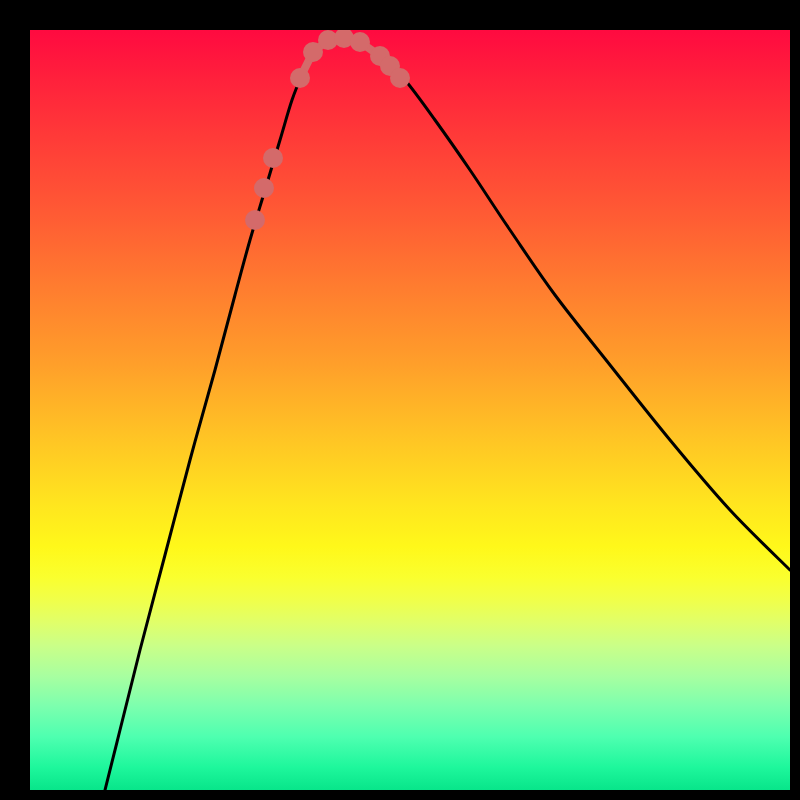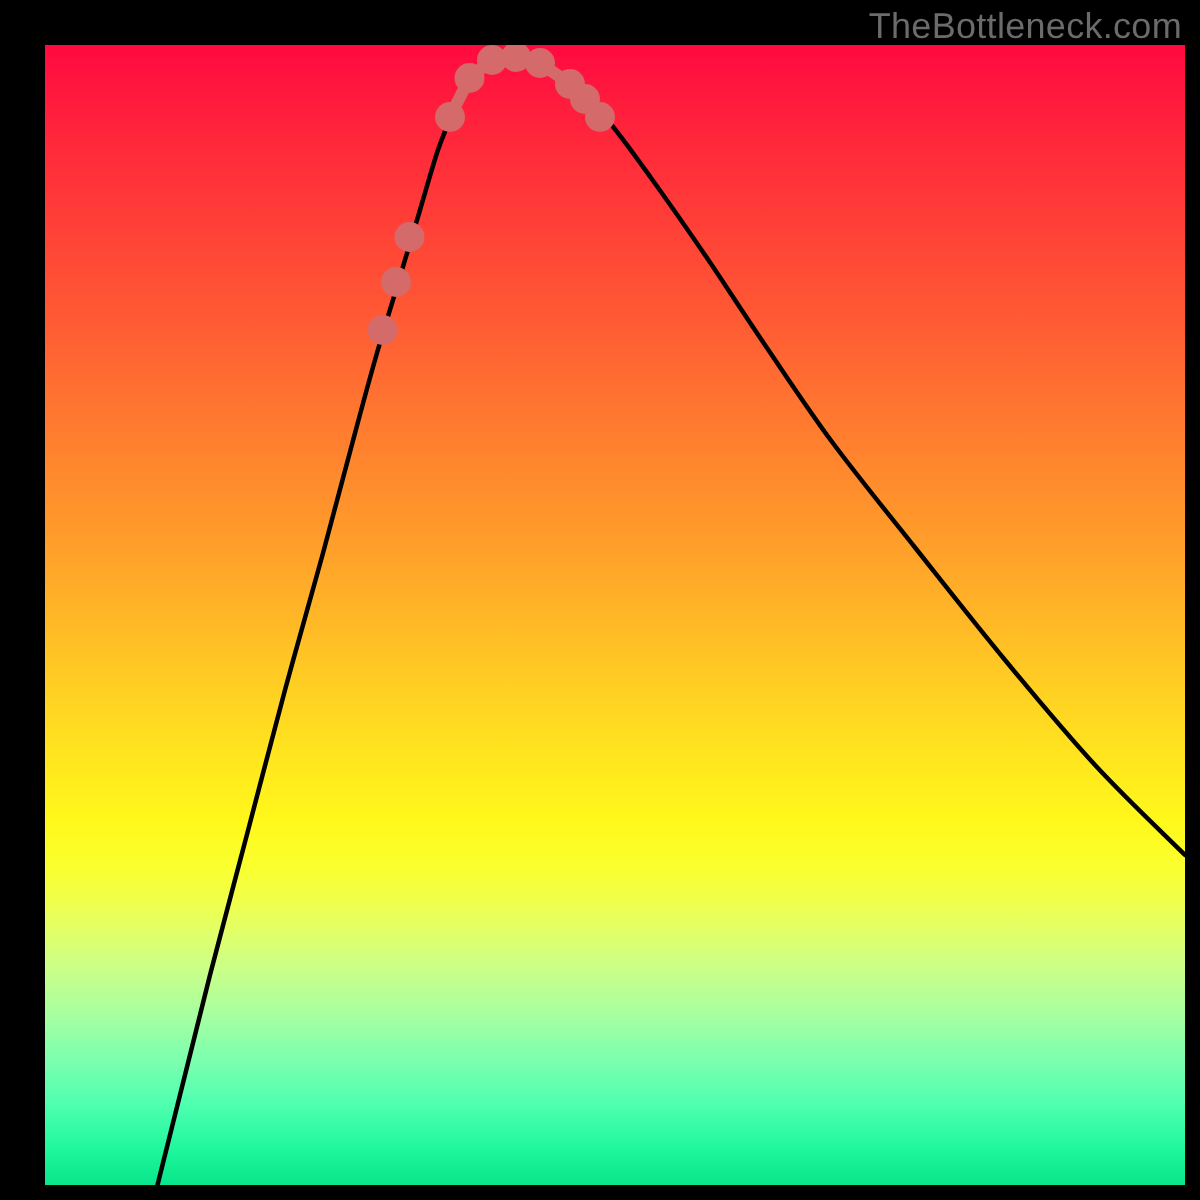--- a/index.html
+++ b/index.html
@@ -80,21 +80,20 @@
   svg.curve .points .connector {
     stroke: #d46a6a;
     stroke-width: 8;
     stroke-linecap: round;
   }
 </style>
 </head>
 <body>
 
 <div class="frame">
-  <div class="watermark">TheBottleneck.com</div>
   <div class="plot-area">
     <div class="gradient-bg"></div>
     <svg class="curve" viewBox="0 0 760 760" preserveAspectRatio="none">
       <path class="line" d="M 75 760 C 77.5 750.0, 84.2 723.3, 90 700 C 95.8 676.7, 102.5 649.2, 110 620 C 117.5 590.8, 126.7 556.7, 135 525 C 143.3 493.3, 151.7 460.8, 160 430 C 168.3 399.2, 177.5 367.5, 185 340 C 192.5 312.5, 199.2 286.7, 205 265 C 210.8 243.3, 215.0 227.5, 220 210 C 225.0 192.5, 230.0 176.7, 235 160 C 240.0 143.3, 245.5 125.0, 250 110 C 254.5 95.0, 258.3 80.8, 262 70 C 265.7 59.2, 268.7 52.5, 272 45 C 275.3 37.5, 278.7 30.5, 282 25 C 285.3 19.5, 288.7 14.8, 292 12 C 295.3 9.2, 298.2 8.7, 302 8 C 305.8 7.3, 310.3 7.3, 315 8 C 319.7 8.7, 324.2 9.2, 330 12 C 335.8 14.8, 342.5 18.7, 350 25 C 357.5 31.3, 365.8 39.2, 375 50 C 384.2 60.8, 394.2 75.0, 405 90 C 415.8 105.0, 427.5 121.7, 440 140 C 452.5 158.3, 465.8 179.2, 480 200 C 494.2 220.8, 508.3 242.5, 525 265 C 541.7 287.5, 560.8 310.8, 580 335 C 599.2 359.2, 620.0 385.8, 640 410 C 660.0 434.2, 680.0 458.3, 700 480 C 720.0 501.7, 750.0 530.0, 760 540"></path>
       <g class="points">
           <line class="connector" x1="270" y1="48" x2="283" y2="22"></line>
           <line class="connector" x1="283" y1="22" x2="298" y2="10"></line>
           <line class="connector" x1="298" y1="10" x2="314" y2="8"></line>
           <line class="connector" x1="314" y1="8" x2="330" y2="12"></line>
           <line class="connector" x1="330" y1="12" x2="350" y2="26"></line>

